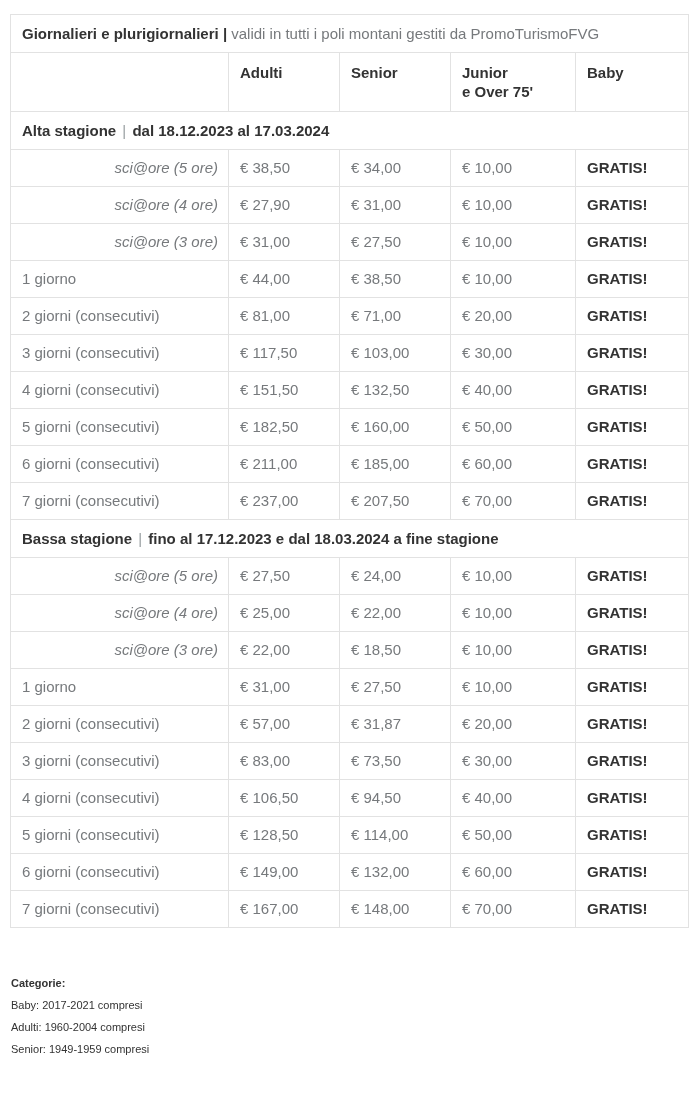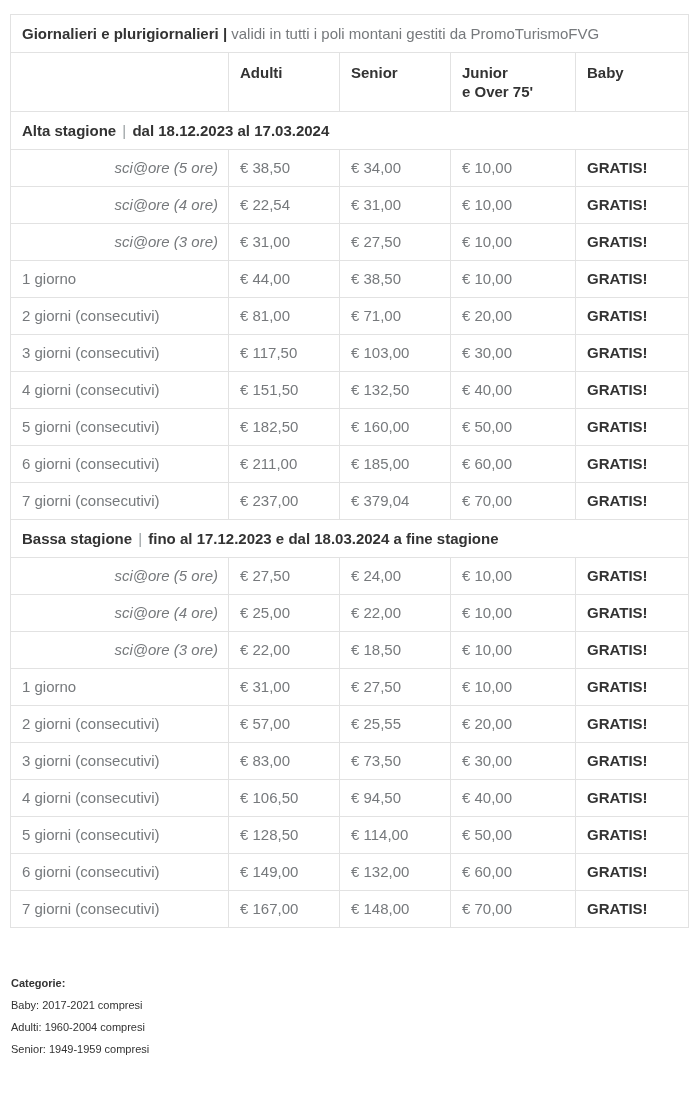--- a/index.html
+++ b/index.html
@@ -104,21 +104,21 @@
         </tr>
         <tr class="data-row">
           <td class="label it">sci@ore (5 ore)</td>
           <td>€ 38,50</td>
           <td>€ 34,00</td>
           <td>€ 10,00</td>
           <td class="gratis">GRATIS!</td>
         </tr>
         <tr class="data-row">
           <td class="label it">sci@ore (4 ore)</td>
-          <td>€ 22,54</td>
+          <td>€ 27,90</td>
           <td>€ 31,00</td>
           <td>€ 10,00</td>
           <td class="gratis">GRATIS!</td>
         </tr>
         <tr class="data-row">
           <td class="label it">sci@ore (3 ore)</td>
           <td>€ 31,00</td>
           <td>€ 27,50</td>
           <td>€ 10,00</td>
           <td class="gratis">GRATIS!</td>
@@ -161,21 +161,21 @@
         <tr class="data-row">
           <td class="label">6 giorni (consecutivi)</td>
           <td>€ 211,00</td>
           <td>€ 185,00</td>
           <td>€ 60,00</td>
           <td class="gratis">GRATIS!</td>
         </tr>
         <tr class="data-row">
           <td class="label">7 giorni (consecutivi)</td>
           <td>€ 237,00</td>
-          <td>€ 379,04</td>
+          <td>€ 207,50</td>
           <td>€ 70,00</td>
           <td class="gratis">GRATIS!</td>
         </tr>
         <tr class="section-row">
           <td colspan="5"><span class="b">Bassa stagione</span> <span class="sep">|</span> <span class="b">fino al 17.12.2023 e dal 18.03.2024 a fine stagione</span></td>
         </tr>
         <tr class="data-row">
           <td class="label it">sci@ore (5 ore)</td>
           <td>€ 27,50</td>
           <td>€ 24,00</td>
@@ -199,21 +199,21 @@
         <tr class="data-row">
           <td class="label">1 giorno</td>
           <td>€ 31,00</td>
           <td>€ 27,50</td>
           <td>€ 10,00</td>
           <td class="gratis">GRATIS!</td>
         </tr>
         <tr class="data-row">
           <td class="label">2 giorni (consecutivi)</td>
           <td>€ 57,00</td>
-          <td>€ 25,55</td>
+          <td>€ 31,87</td>
           <td>€ 20,00</td>
           <td class="gratis">GRATIS!</td>
         </tr>
         <tr class="data-row">
           <td class="label">3 giorni (consecutivi)</td>
           <td>€ 83,00</td>
           <td>€ 73,50</td>
           <td>€ 30,00</td>
           <td class="gratis">GRATIS!</td>
         </tr>

